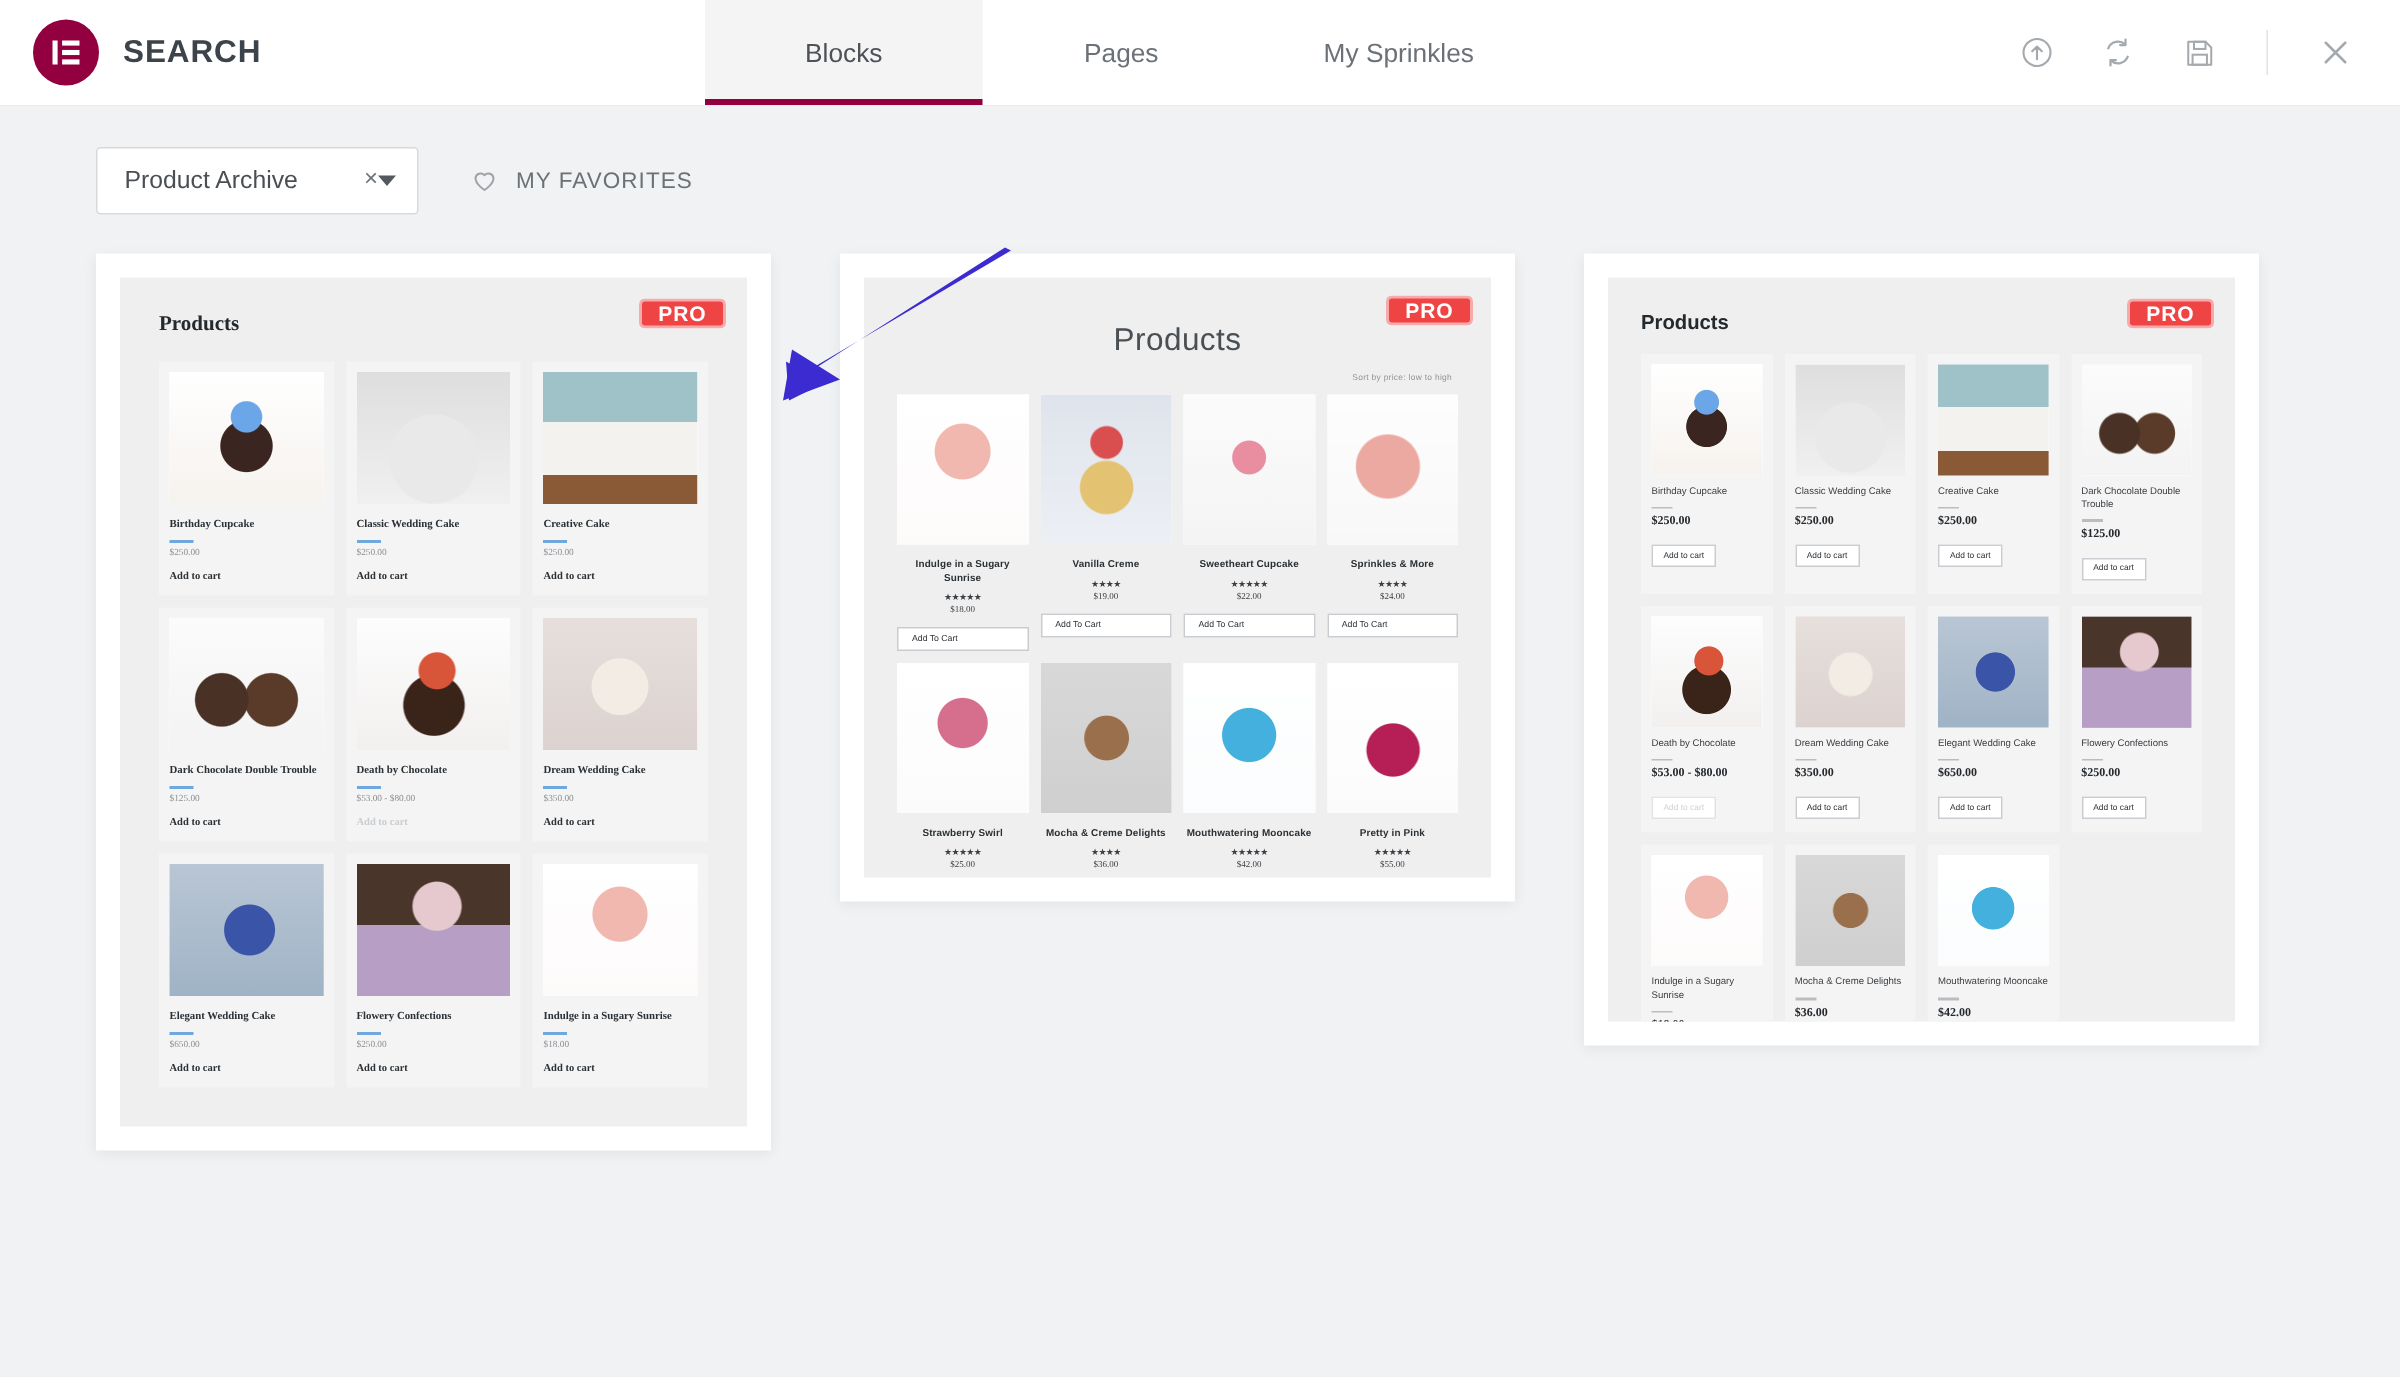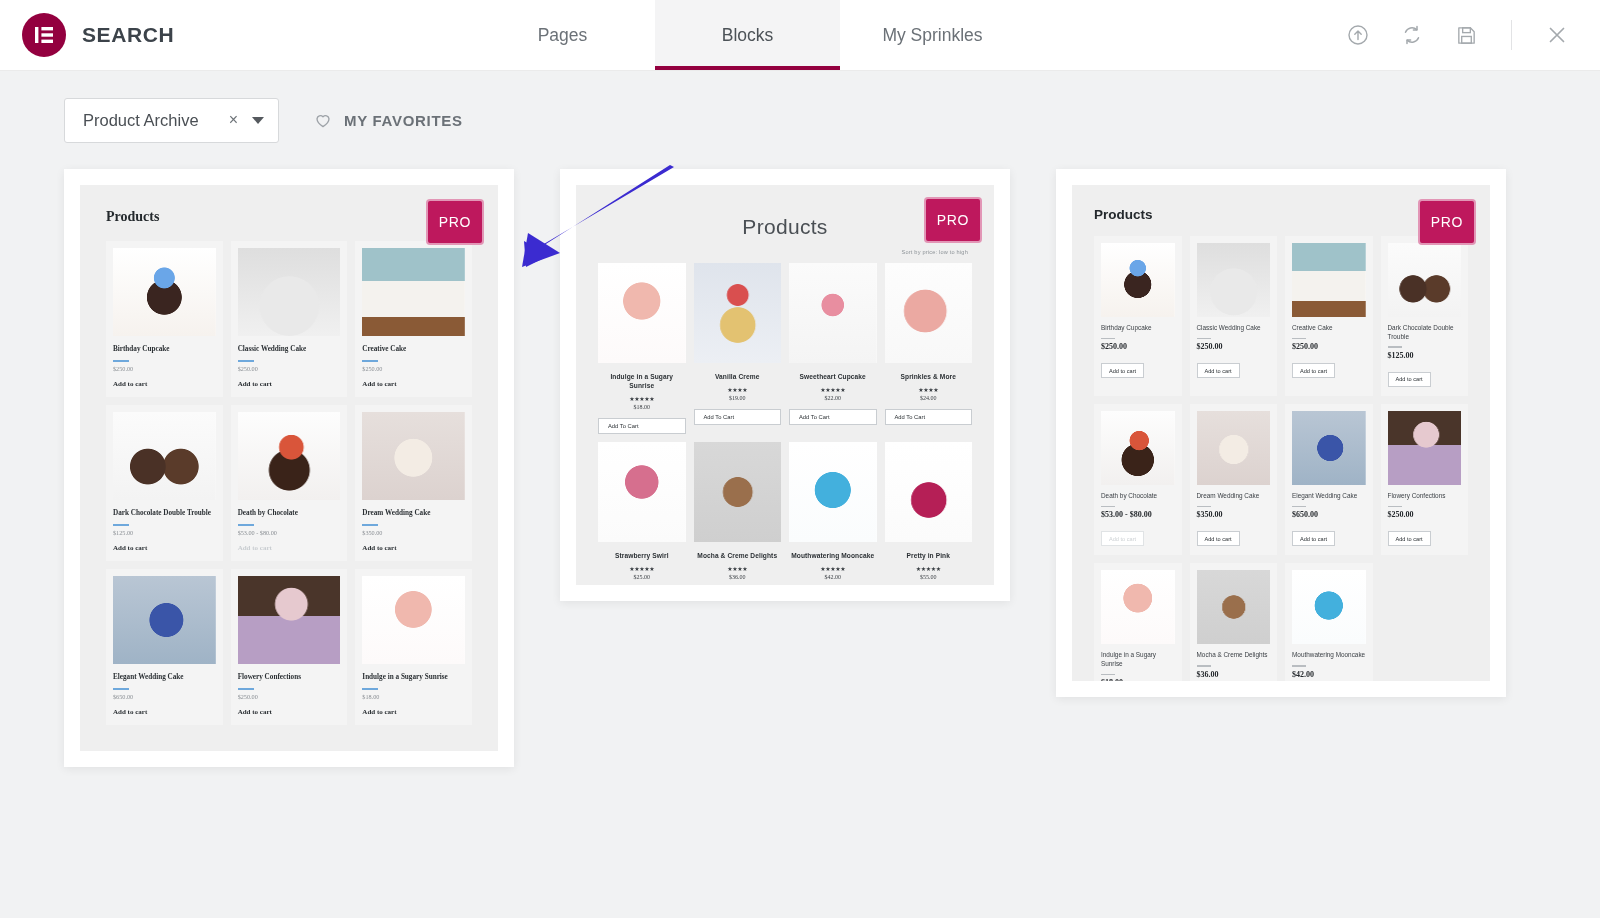--- a/index.html
+++ b/index.html
@@ -62,36 +62,36 @@
   .toolbar {
     position: relative;
     height: 98px;
     display: flex; align-items: center;
     padding: 0 64px;
   }
   .filter-chip {
     height: 45px; min-width: 215px;
     border: 1px solid #d7d9db; border-radius: 3px;
     background: #fff; display: flex; align-items: center;
-    padding: 0 14px 0 18px; gap: 14px; cursor: pointer;
+    padding: 0 14px 0 18px; gap: 0; cursor: pointer;
   }
   .filter-chip-label { font-size: 16.5px; color: #4a4f54; flex: 1; }
   .chip-x { font-size: 16px; color: #6d7378; line-height: 1; cursor: pointer; }
   .chip-caret {
     width: 0; height: 0; cursor: pointer;
     border-left: 6px solid transparent; border-right: 6px solid transparent;
     border-top: 7px solid #55595e;
   }
   .favorites {
     display: flex; align-items: center; gap: 11px;
     margin-left: 34px; cursor: pointer;
   }
   .favorites svg { display: block; color: #9ea3a8; }
   .favorites-label {
-    font-size: 15px; letter-spacing: .7px; color: #6b7177; font-weight: 700;
+    font-size: 15px; letter-spacing: .7px; color: #6b7177; font-weight: 400;
   }
   .search-wrap {
     margin-left: auto; width: 322px;
     border-bottom: 1px solid #dcdee0;
     display: flex; align-items: center; padding-bottom: 9px;
   }
   .search-input {
     flex: 1; border: 0; outline: 0; background: transparent;
     font-family: inherit; font-size: 16.5px; letter-spacing: .5px; color: #55595e;
   }
@@ -122,23 +122,23 @@
   .preview {
     background: #efefef; position: relative; width: 100%;
     overflow: hidden;
   }
   .card1 .preview { height: 566px; padding: 24px 26px; }
   .card2 .preview { height: 400px; padding: 24px 22px; }
   .card3 .preview { height: 496px; padding: 22px 22px; }
 
   .pro-badge {
     position: absolute; top: 14px; right: 14px;
-    background: #be185d; color: #fff;
-    font-size: 14px; font-weight: normal; letter-spacing: .6px;
-    padding: 13px 11px; border-radius: 4px;
+    background: #ef4444; color: #fff;
+    font-size: 14px; font-weight: bold; letter-spacing: .6px;
+    padding: 0 11px; border-radius: 4px;
     border: 2px solid rgba(255,255,255,.55);
     z-index: 5;
   }
   .card2 .pro-badge { top: 12px; right: 12px; }
 
   .pv-title-serif {
     font-family: "Liberation Serif", serif;
     font-weight: bold; font-size: 14px; color: #24292d;
     margin-bottom: 16px;
   }
@@ -220,25 +220,25 @@
         <rect x="2" y="3" width="3.4" height="16" fill="#fff"></rect>
         <rect x="8.4" y="3" width="11.6" height="3.4" fill="#fff"></rect>
         <rect x="8.4" y="9.3" width="11.6" height="3.4" fill="#fff"></rect>
         <rect x="8.4" y="15.6" width="11.6" height="3.4" fill="#fff"></rect>
       </svg>
     </div>
     <div class="brand-title">SEARCH</div>
   </div>
 
   <div class="tabs">
+    <div class="tab active">
+      <span>Blocks</span>
+    </div>
     <div class="tab">
       <span>Pages</span>
-    </div>
-    <div class="tab active">
-      <span>Blocks</span>
     </div>
     <div class="tab">
       <span>My Sprinkles</span>
     </div>
   </div>
 
   <div class="header-actions">
     <div class="hicon">
       <svg width="24" height="24" viewBox="0 0 24 24" fill="none" stroke="currentColor" stroke-width="1.4">
         <circle cx="12" cy="12" r="9"></circle>

